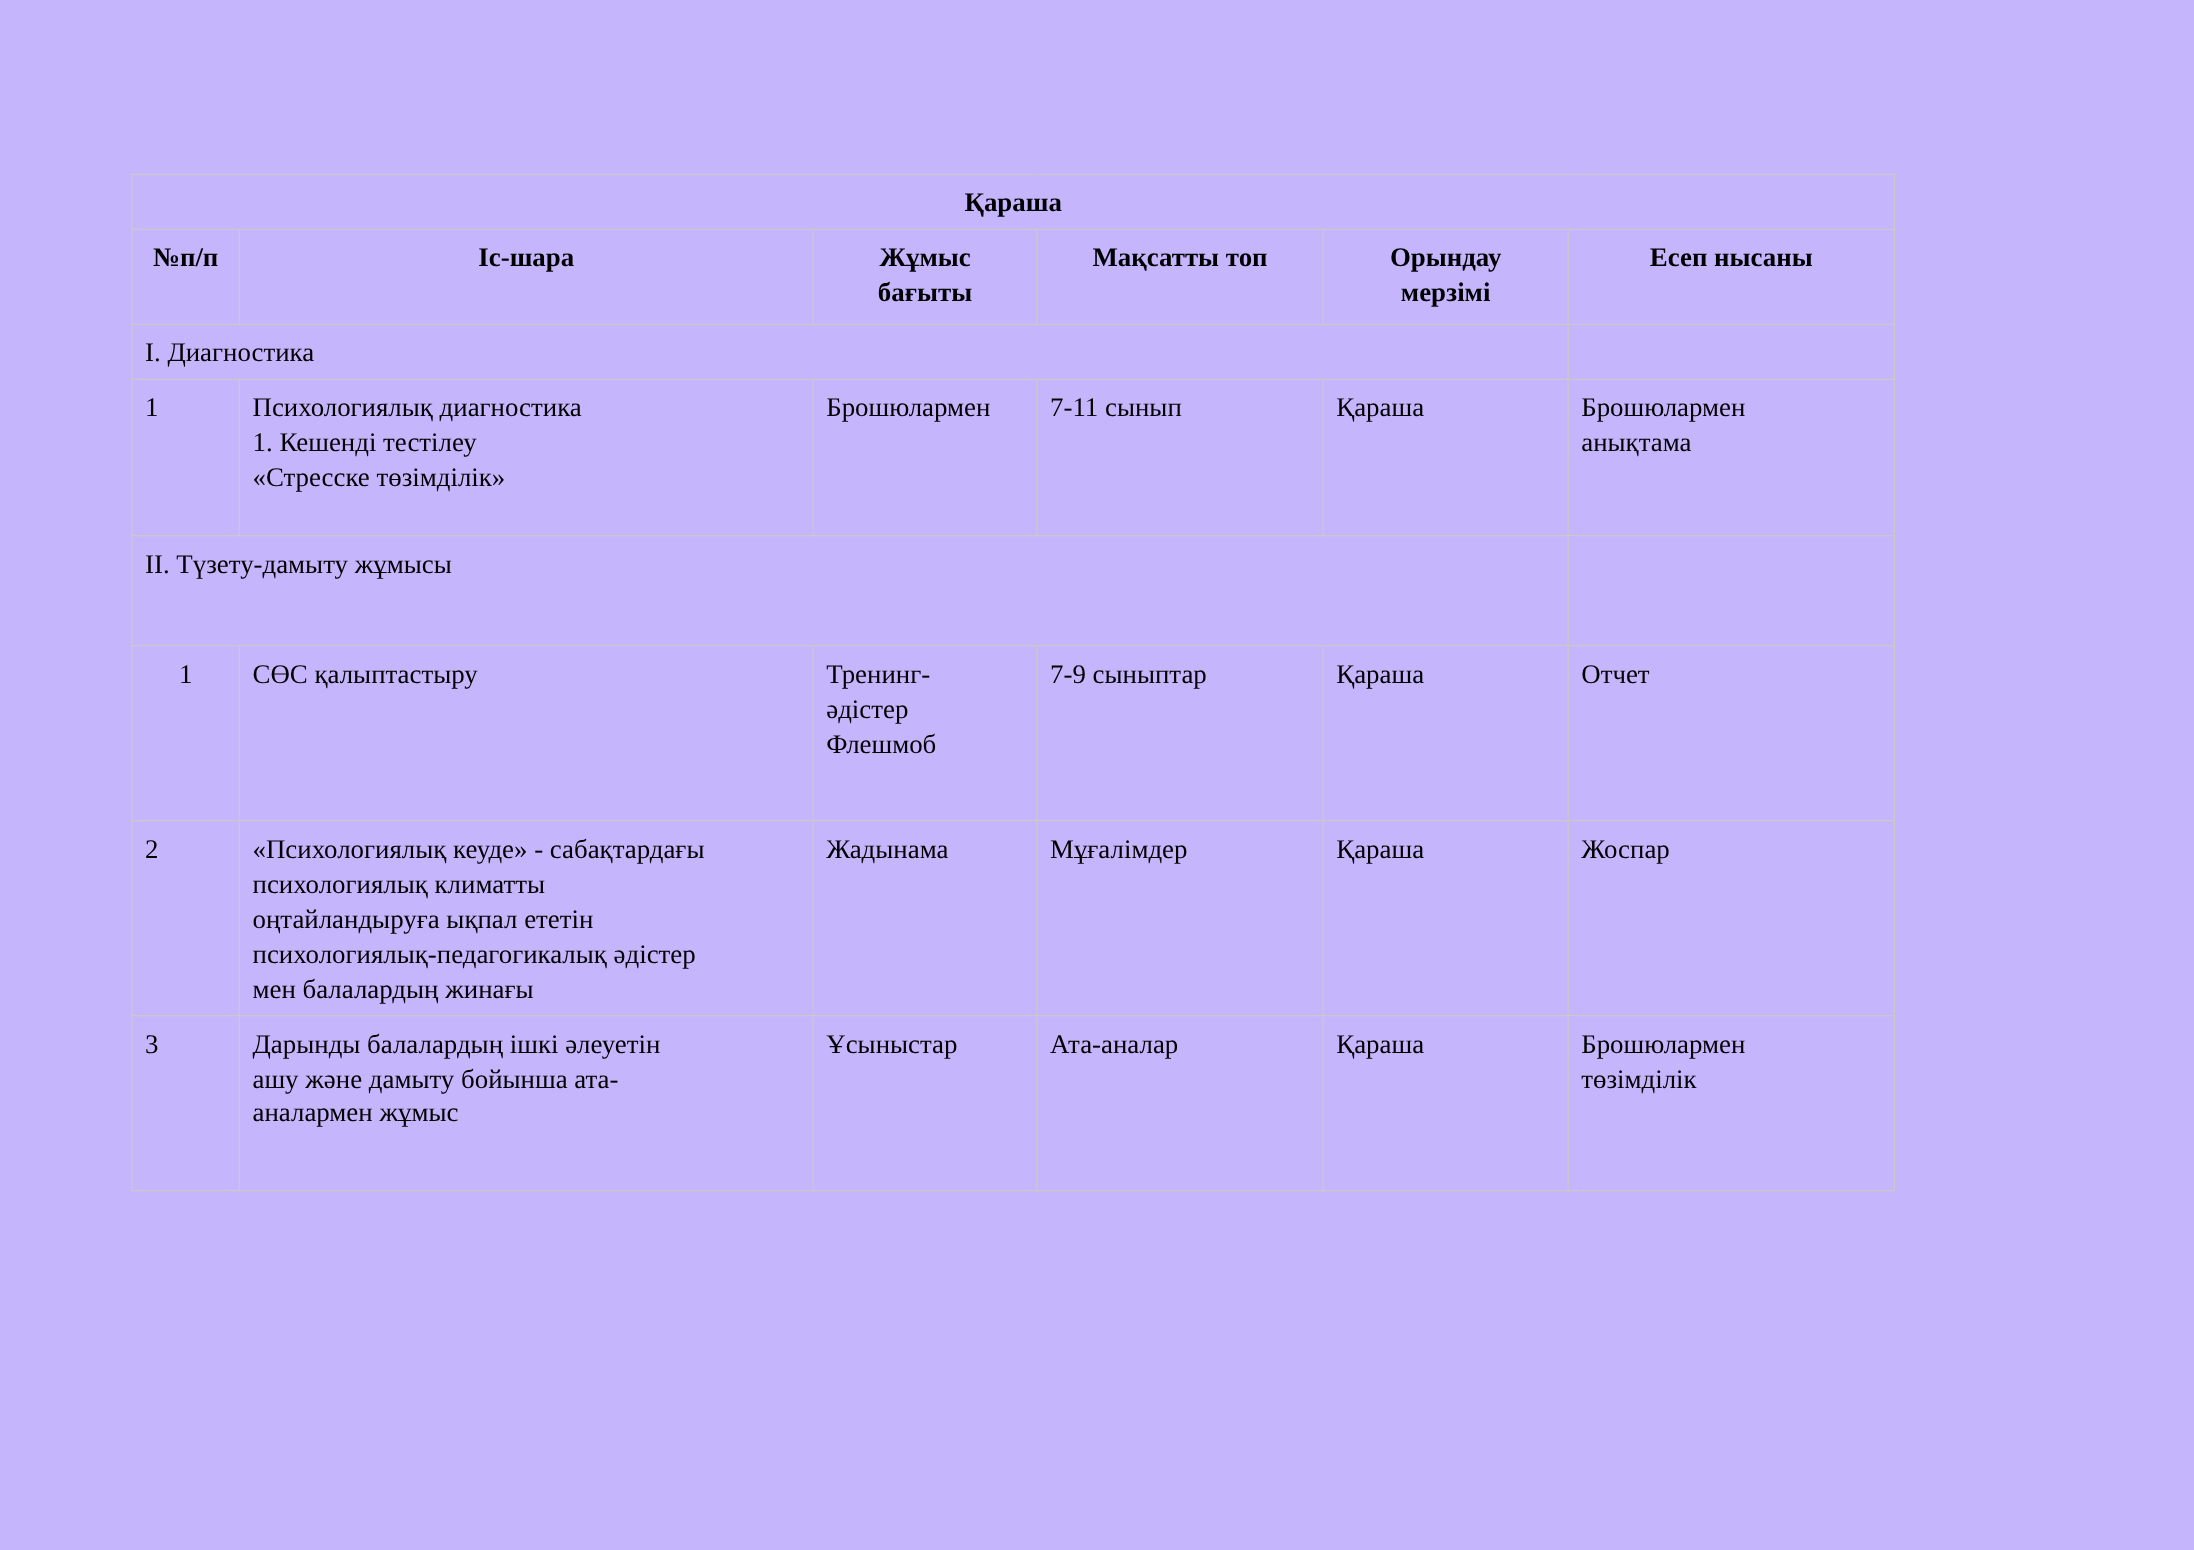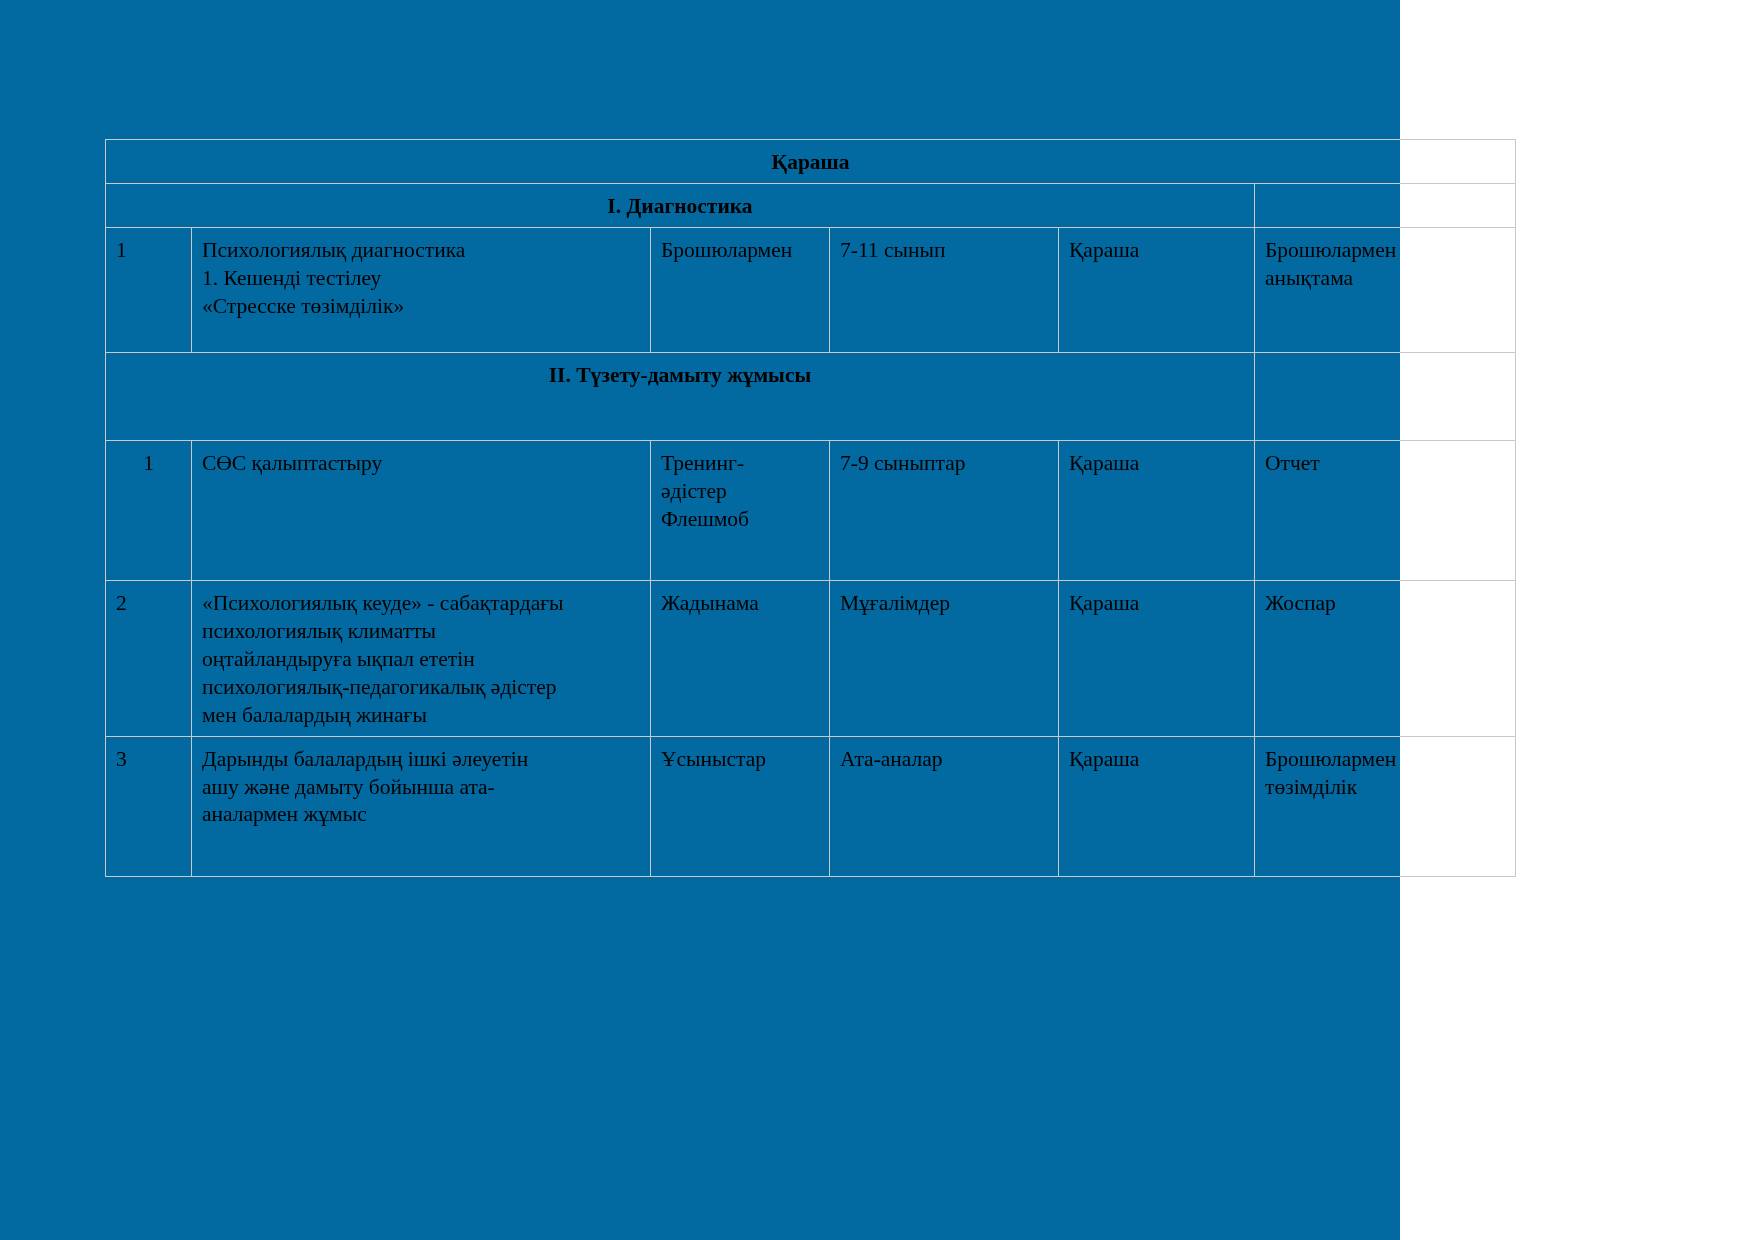--- a/index.html
+++ b/index.html
@@ -9,23 +9,23 @@
   }
   body {
     width: 1755px;
     height: 1240px;
     font-family: "Liberation Serif", "DejaVu Serif", serif;
     color: #000000;
     overflow: hidden;
   }
   .page {
     position: relative;
-    width: 1400px;
+    width: 1755px;
     height: 1240px;
-    background: #0369a1;
+    background: #c4b5fd;
   }
   .table-wrap {
     position: absolute;
     left: 105px;
     top: 139px;
     width: 1410px;
   }
   table.plan {
     width: 1410px;
     border-collapse: collapse;
@@ -57,22 +57,22 @@
     text-align: center;
     font-weight: bold;
     font-size: 22px;
     vertical-align: top;
     padding-top: 13px;
     padding-bottom: 14px;
     line-height: 1.32;
   }
   .head-row td { height: 60px; }
   .section-cell {
-    text-align: center;
-    font-weight: bold;
+    text-align: left;
+    font-weight: normal;
     font-size: 23px;
     vertical-align: middle;
     padding-top: 11px;
     padding-bottom: 12px;
   }
   .section-cell-tall {
     vertical-align: bottom;
     padding-bottom: 13px;
     margin-top: 24px;
   }
@@ -97,20 +97,34 @@
         <col class="c-group">
           <col class="c-term">
           <col class="c-rep">
       </colgroup>
 
       <tbody>
           <tr>
         <td class="title-cell" colspan="6">Қараша</td>
       </tr>
 
+      <tr class="head-row">
+        <td class="head-cell">№п/п</td>
+        <td class="head-cell">Іс-шара</td>
+        <td class="head-cell">
+          <span class="cellline">Жұмыс</span>
+          <span class="cellline">бағыты</span>
+        </td>
+        <td class="head-cell">Мақсатты топ</td>
+        <td class="head-cell">
+          <span class="cellline">Орындау</span>
+          <span class="cellline">мерзімі</span>
+        </td>
+        <td class="head-cell">Есеп нысаны</td>
+      </tr>
 
       <tr>
         <td class="section-cell" colspan="5">І. Диагностика</td>
         <td class="blank-cell"></td>
       </tr>
 
       <tr class="h-125">
         <td class="num-cell">1</td>
         <td>
           <span class="cellline">Психологиялық диагностика</span>

